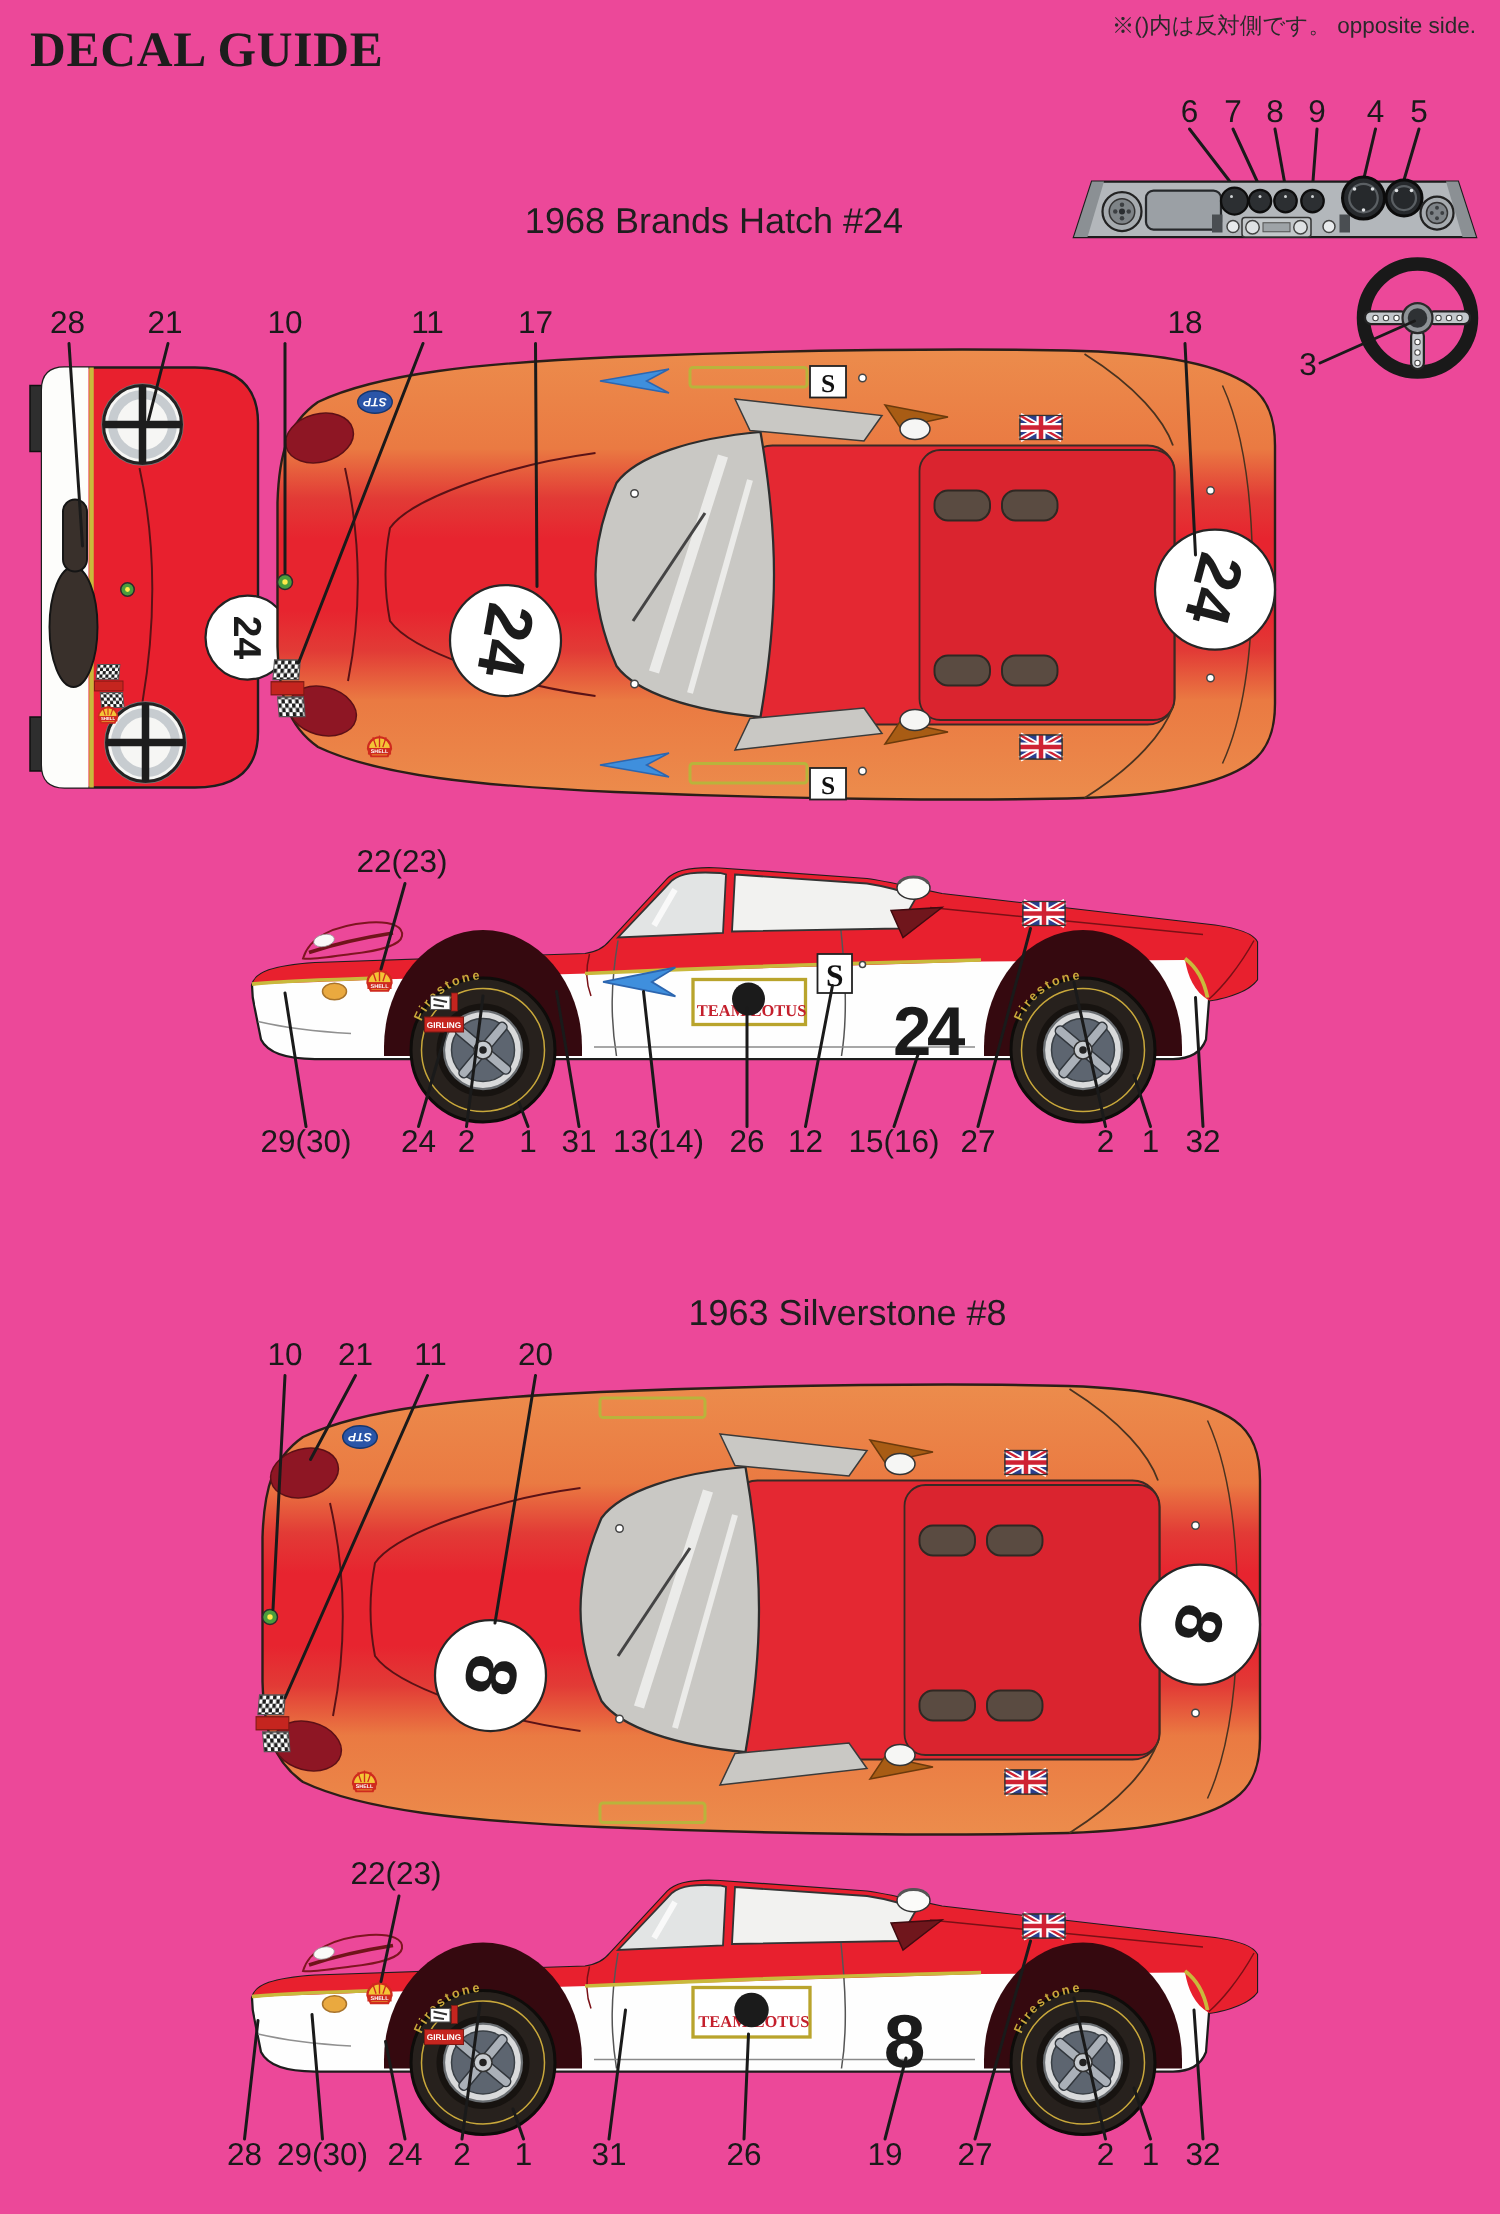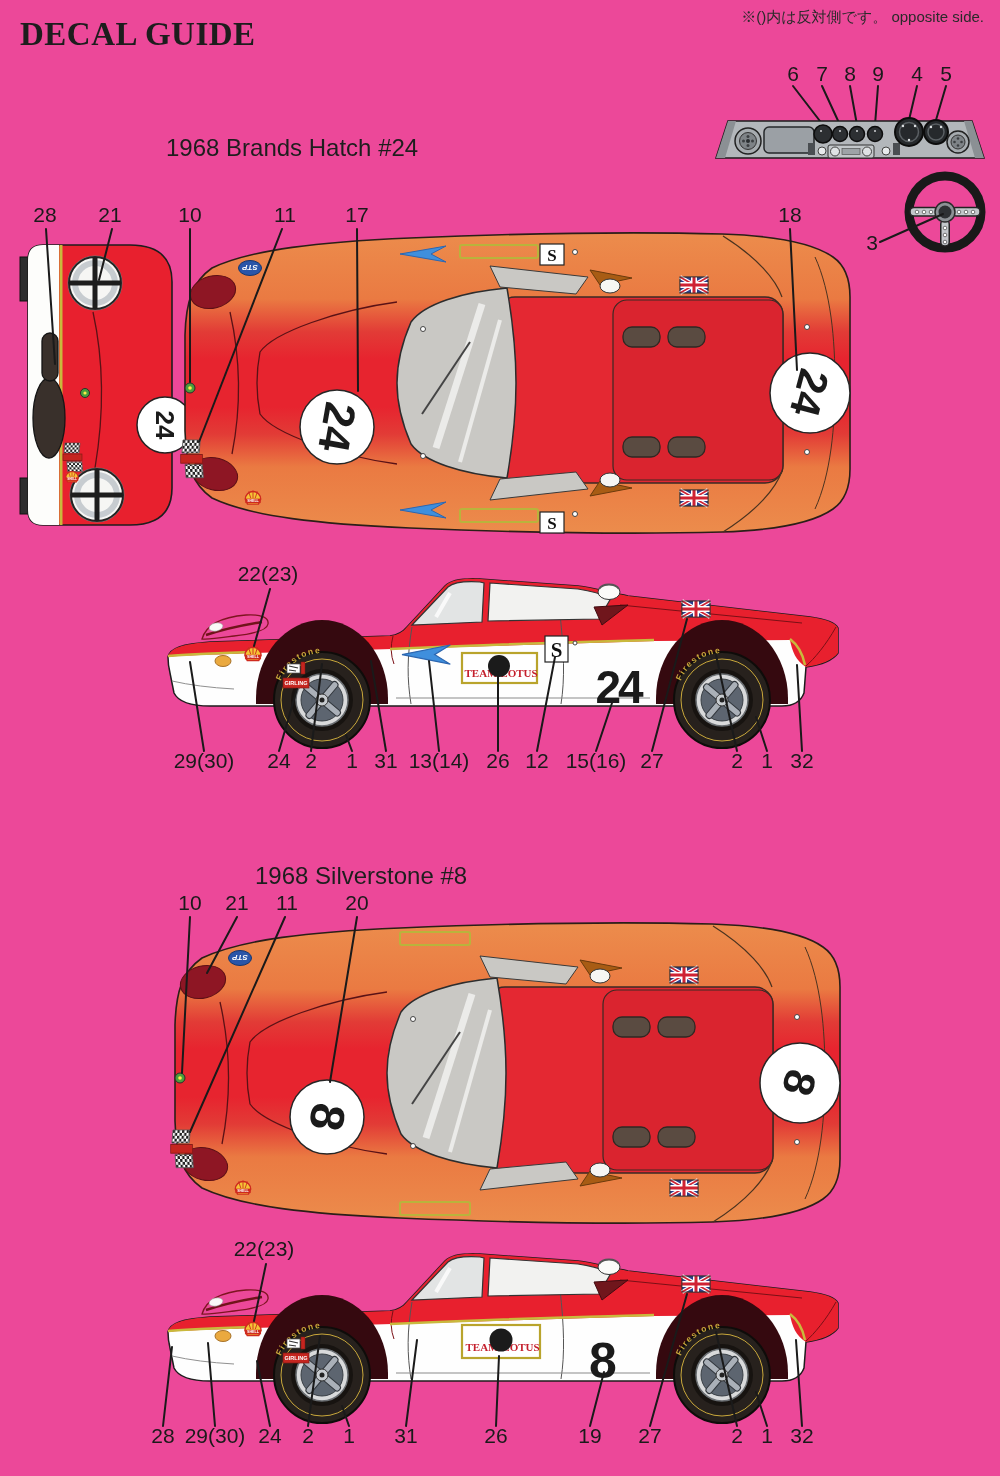--- a/index.html
+++ b/index.html
@@ -1,20 +1,20 @@
 <!DOCTYPE html>
 <html><head>
 <meta charset="utf-8">
 <style>
   html,body{margin:0;padding:0;background:#e8e8e8}
   .page{position:relative;width:1000px;height:1476px;background:#ec4899;font-family:"Liberation Sans",sans-serif;overflow:hidden;margin:0 auto}
   .abs{position:absolute}
   #title{left:20px;top:16px;font-family:"Liberation Serif",serif;font-weight:bold;font-size:33px;letter-spacing:.5px;color:#1d1d1d}
   #note{right:16px;top:8px;font-size:15px;color:#2a2a2a}
-  .heading{position:absolute;font-size:24px;color:#1e1e1e;width:620px;white-space:nowrap}
+  .heading{position:absolute;font-size:24px;color:#1e1e1e;text-align:center;width:620px;white-space:nowrap}
   #h1{left:166px;top:134px}
   #h2{left:255px;top:862px}
   svg{position:absolute;overflow:visible}
   .co{font-family:"Liberation Sans",sans-serif;font-size:21px;fill:#1a1a1a;text-anchor:middle}
   .ll{stroke:#1a1a1a;stroke-width:2;fill:none;stroke-linecap:round}
   .thin{fill:none;stroke:#5a1216;stroke-width:1.3}
   .rn{font-family:"Liberation Sans",sans-serif;font-weight:bold;fill:#1b1b1b;text-anchor:middle}
   .sb{font-family:"Liberation Serif",serif;font-weight:bold;fill:#111;text-anchor:middle}
   .tl{font-family:"Liberation Serif",serif;font-weight:bold;font-size:11px;fill:#c41f2c;text-anchor:middle}
   .fs{font-family:"Liberation Sans",sans-serif;font-weight:bold;font-size:8.5px;fill:#c9a83b;letter-spacing:1.5px}
@@ -23,21 +23,21 @@
   .sh{font-family:"Liberation Sans",sans-serif;font-weight:bold;font-size:3.2px;fill:#fff;text-anchor:middle}
 </style>
 </head>
 <body>
 
 <div class="page">
 
   <div id="title" class="abs">DECAL GUIDE</div>
   <div id="note" class="abs">※()内は反対側です。 opposite side.</div>
   <div id="h1" class="heading">1968 Brands Hatch #24</div>
-  <div id="h2" class="heading">1968 Silverstone #8</div>
+  <div id="h2" class="heading">1963 Silverstone #8</div>
 
   <svg width="0" height="0" style="left:0;top:0">
     <defs>
       <pattern id="chk" width="4" height="4" patternUnits="userSpaceOnUse">
         <rect width="4" height="4" fill="#fff"></rect>
           <rect width="2" height="2" fill="#1d1d1d"></rect>
           <rect x="2" y="2" width="2" height="2" fill="#1d1d1d"></rect>
       </pattern>
       <linearGradient id="bgrad" x1="0" y1="0" x2="0" y2="1">
         <stop offset="0" stop-color="#ec8c4c"></stop>

